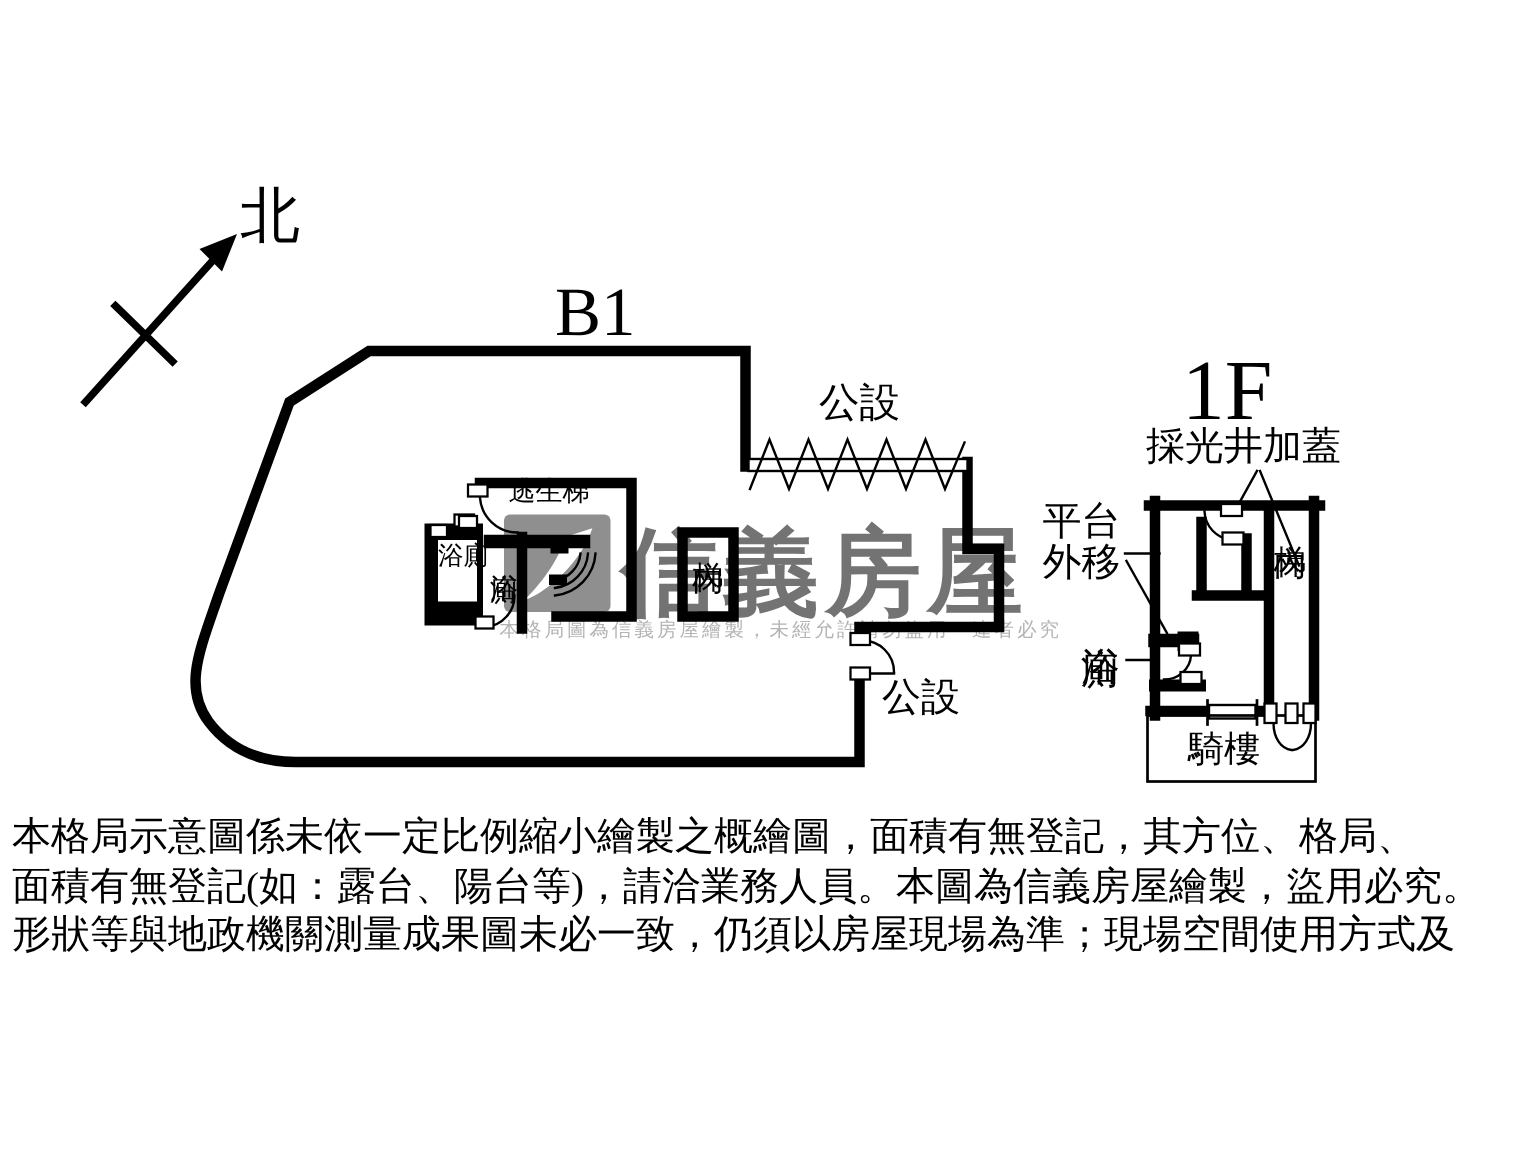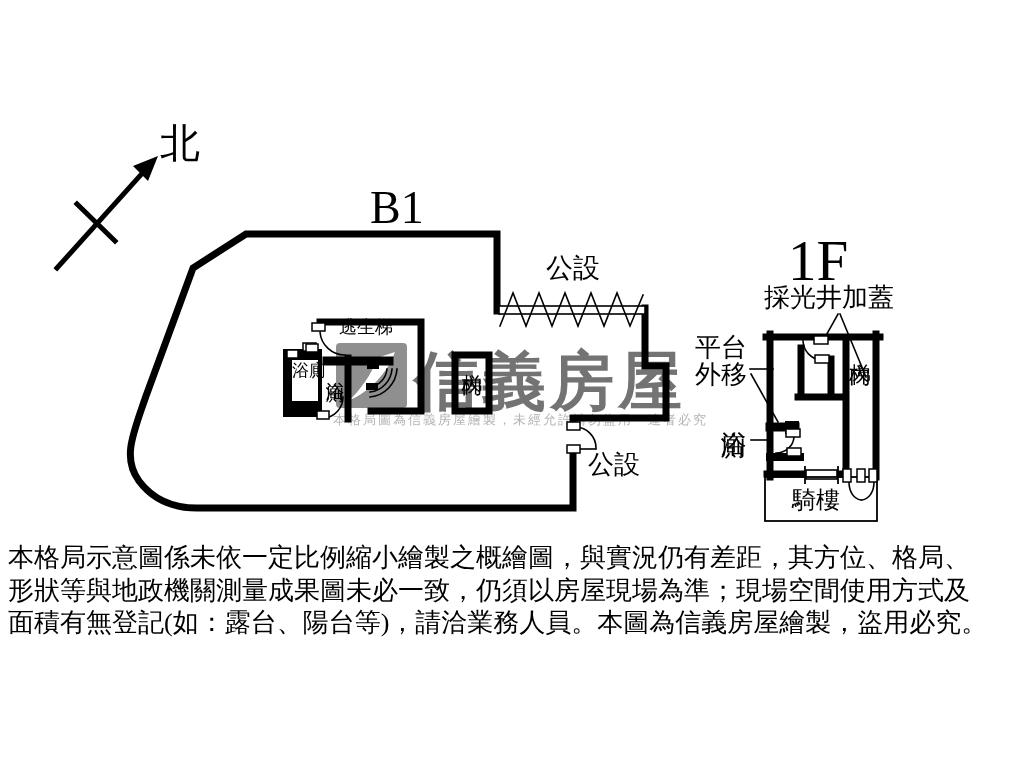--- a/index.html
+++ b/index.html
@@ -152,18 +152,18 @@
   <div class="lbl vert" style="left:326px;top:367px;font-size:19px;height:44px;">浴廁</div>
   <div class="lbl vert" style="left:461px;top:358px;font-size:21px;height:50px;">內梯</div>
 
   <div class="lbl" style="left:764px;top:285px;font-size:26px;">採光井加蓋</div>
   <div class="lbl wrap2" style="left:694px;top:334px;font-size:26px;width:53px;">平台外移</div>
   <div class="lbl vert" style="left:849px;top:346px;font-size:22px;height:52px;">內梯</div>
   <div class="lbl vert" style="left:720px;top:410px;font-size:26px;height:58px;">浴廁</div>
   <div class="lbl" style="left:792px;top:488px;font-size:24px;">騎樓</div>
 
   <div class="disc">
-    <div>本格局示意圖係未依一定比例縮小繪製之概繪圖，與實況仍有差距，其方位、格局、</div>
+    <div>本格局示意圖係未依一定比例縮小繪製之概繪圖，面積有無登記，其方位、格局、</div>
+    <div>面積有無登記(如：露台、陽台等)，請洽業務人員。本圖為信義房屋繪製，盜用必究。</div>
     <div>形狀等與地政機關測量成果圖未必一致，仍須以房屋現場為準；現場空間使用方式及</div>
-    <div>面積有無登記(如：露台、陽台等)，請洽業務人員。本圖為信義房屋繪製，盜用必究。</div>
   </div>
 
 </div>
 
 </body></html>

